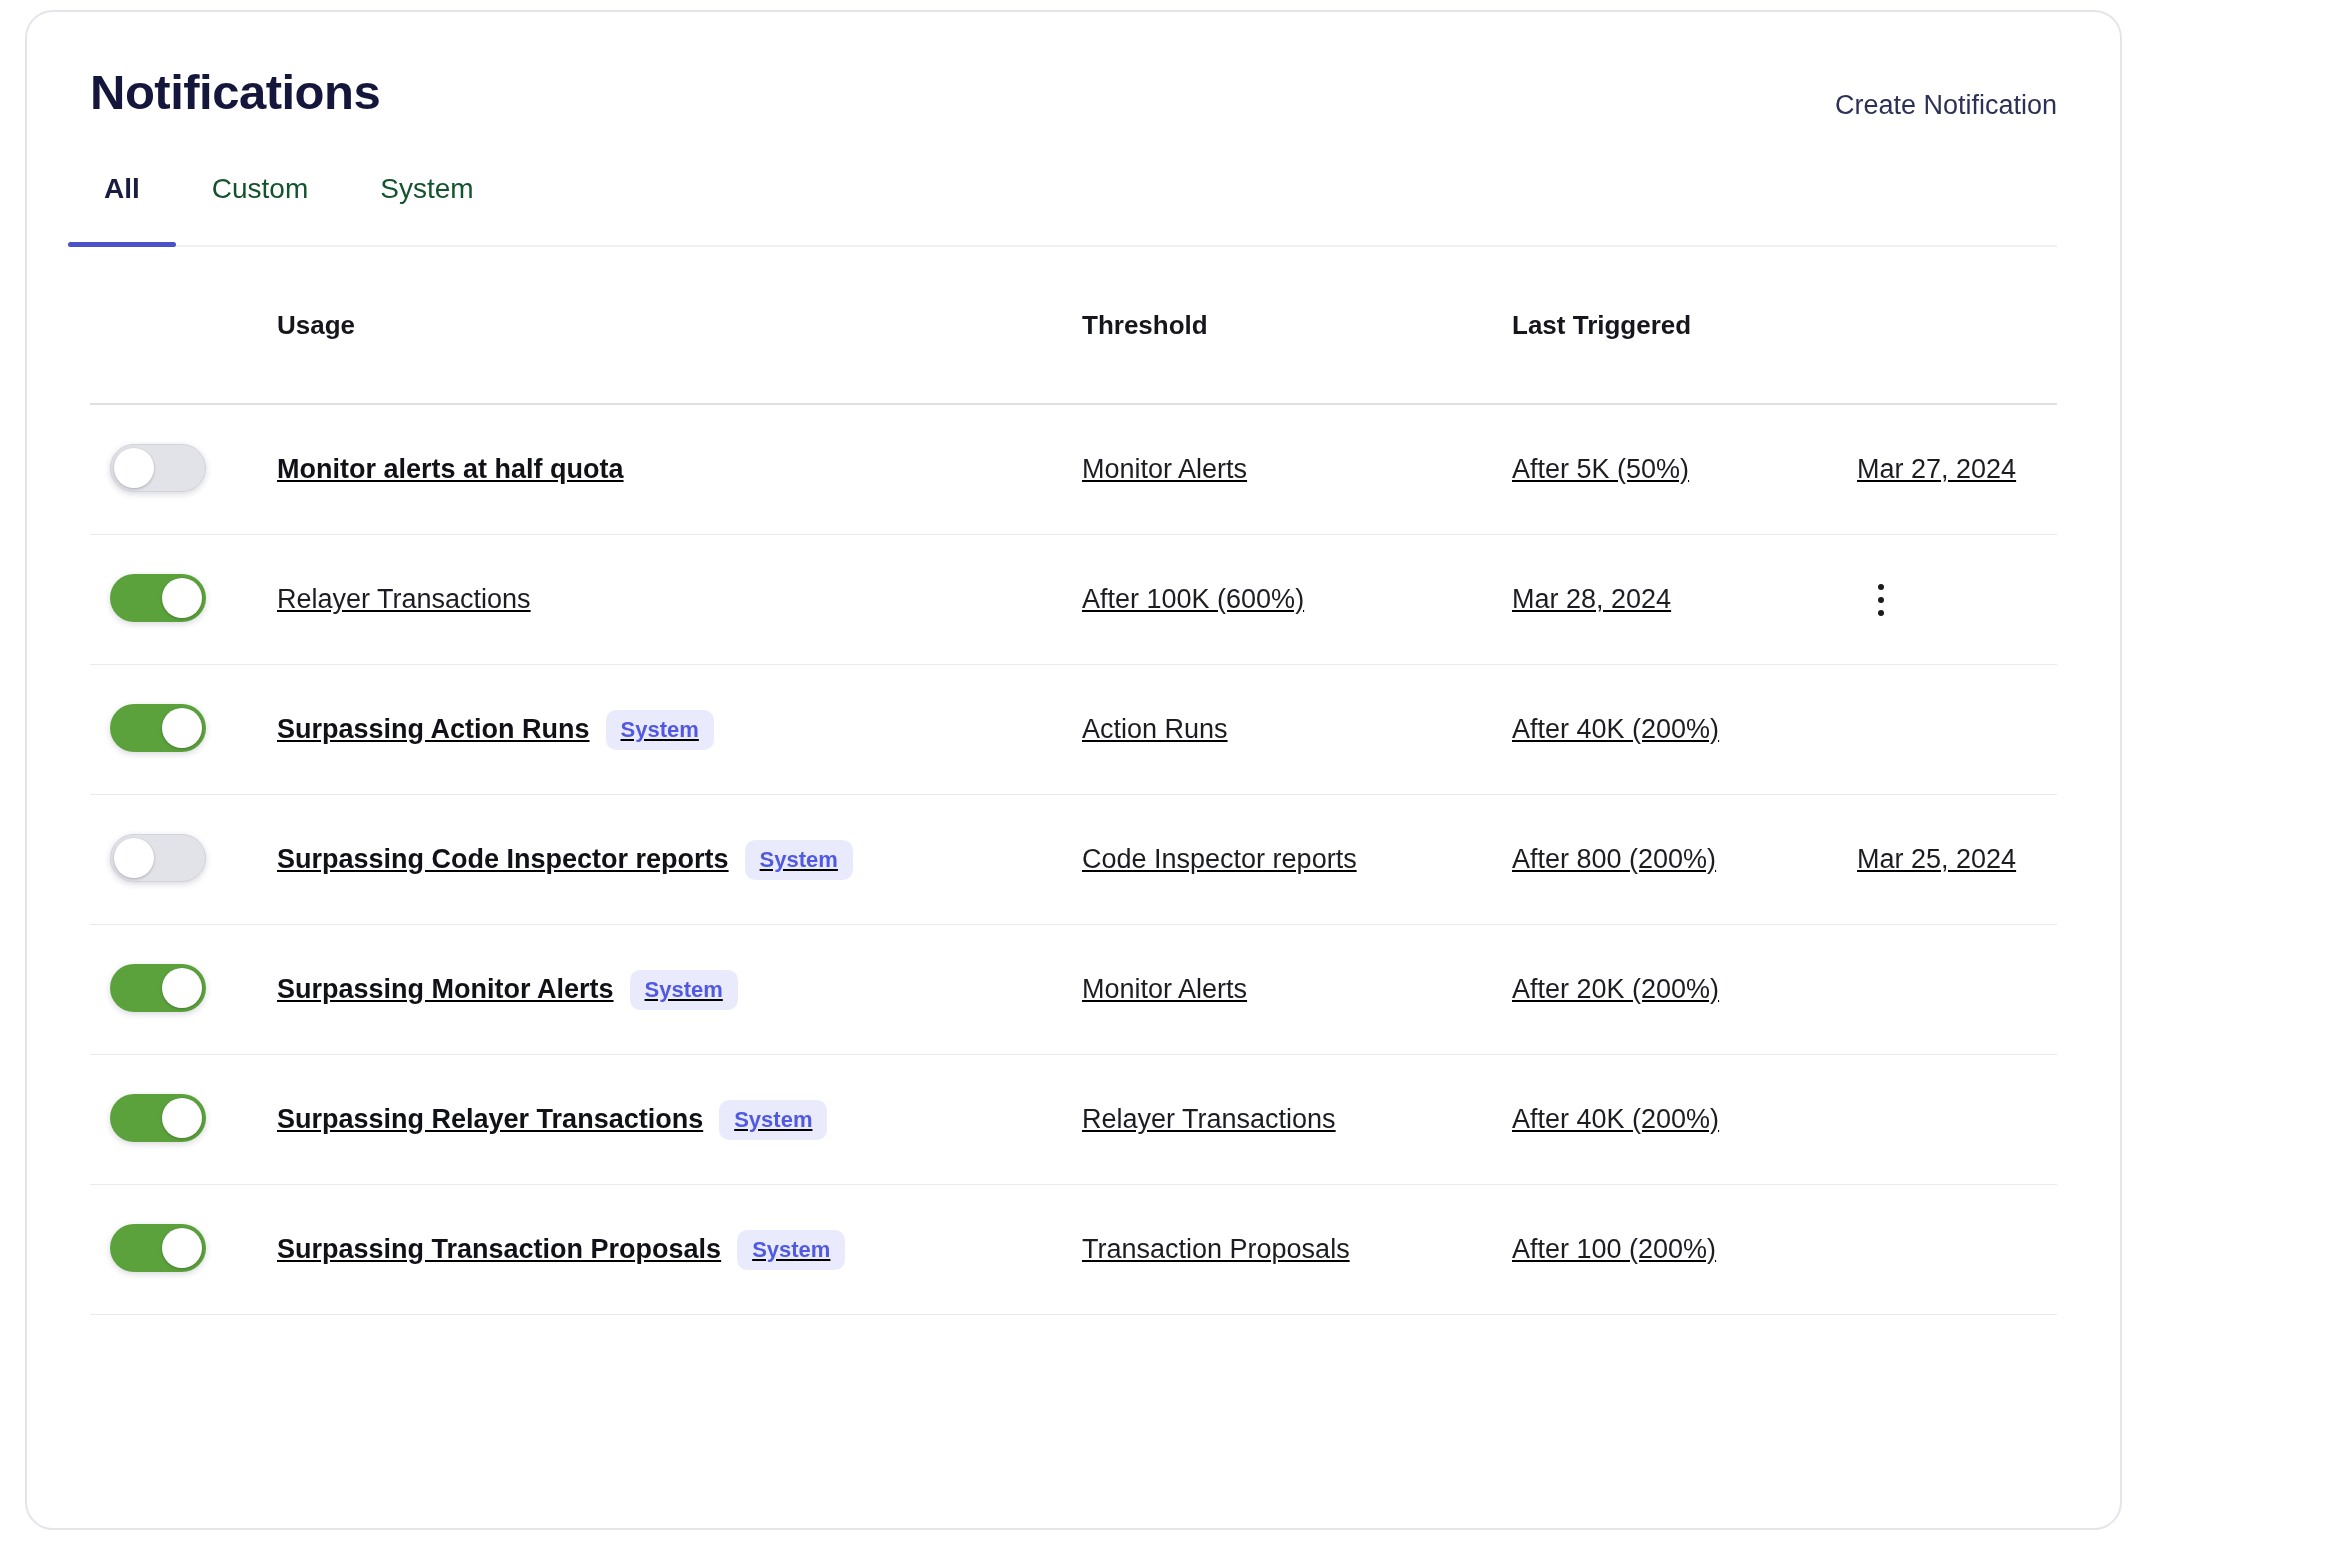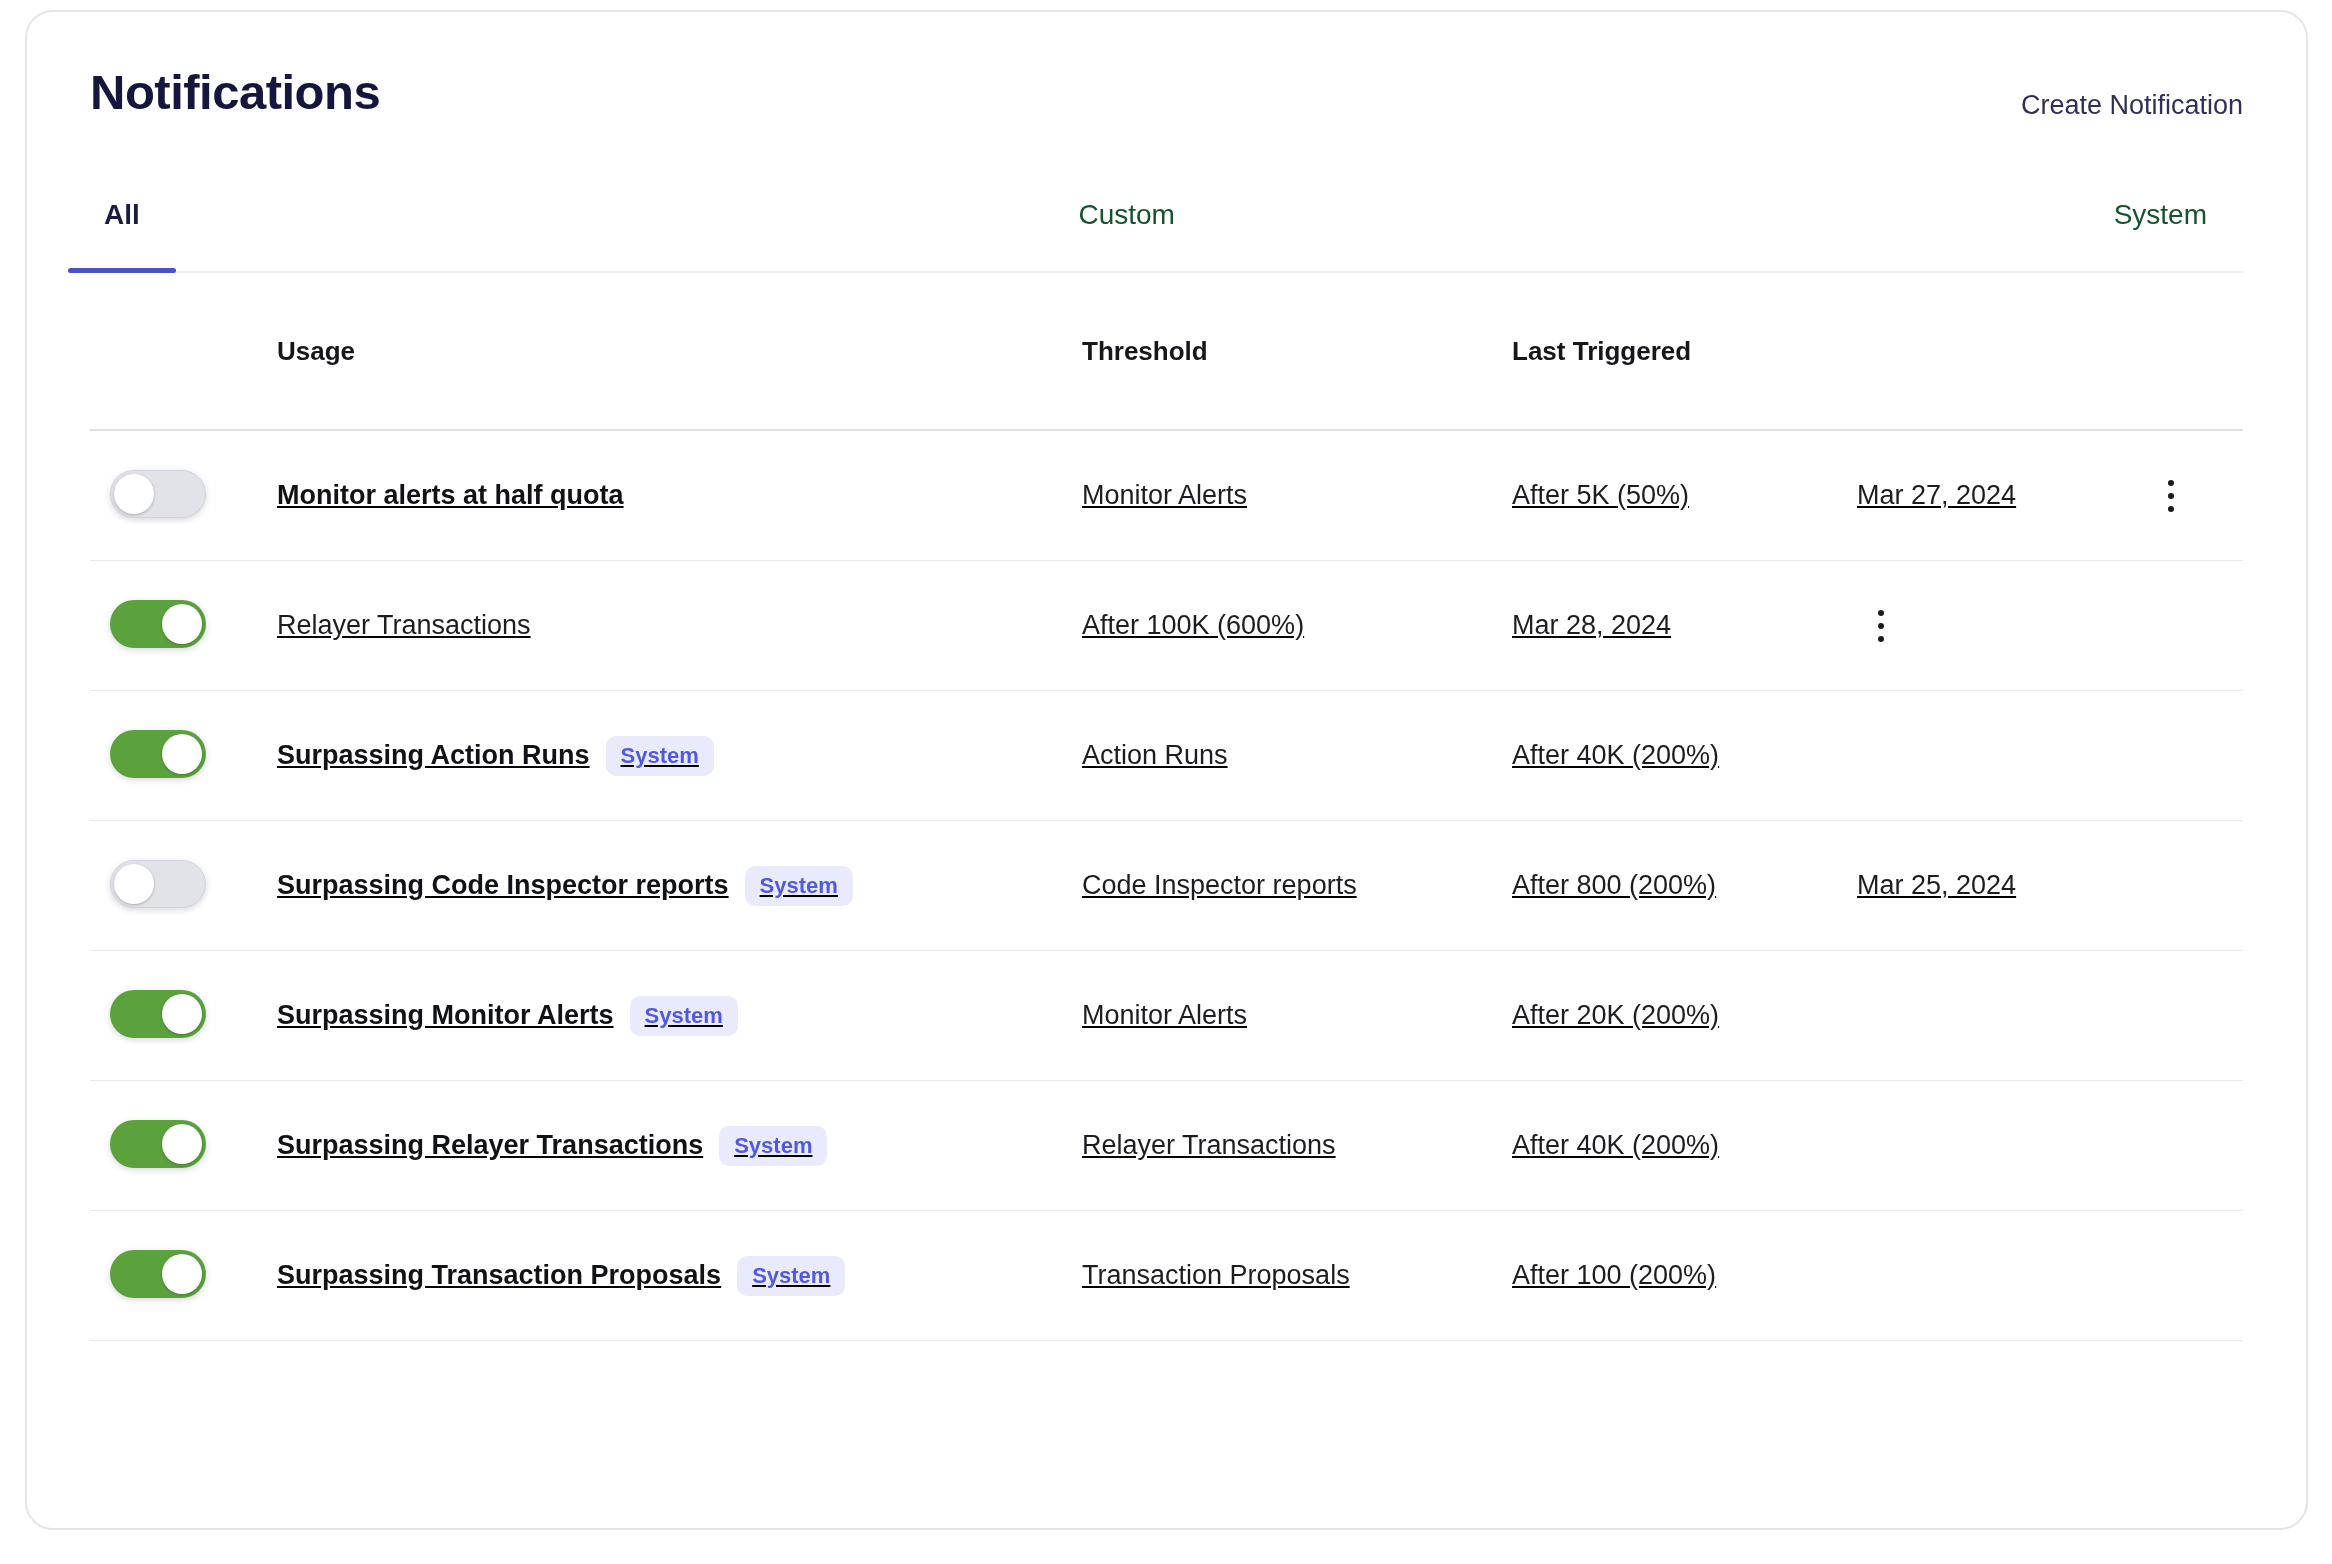--- a/index.html
+++ b/index.html
@@ -12,29 +12,29 @@
     --text-body:#1c1d22;
     --border-card:#e4e5ec;
     --border-row:#e9e9ee;
     --border-header:#dfe0e6;
     --tabbar-border:#eef0f4;
   }
   *{box-sizing:border-box;margin:0;padding:0;}
   html,body{width:2332px;height:1564px;background:#ffffff;
     font-family:"Liberation Sans","DejaVu Sans",sans-serif;}
   .card{
-    position:absolute;left:25px;top:10px;width:2283px;height:1520px;
+    position:absolute;left:25px;top:10px;width:2097px;height:1520px;
     background:#ffffff;border:2px solid var(--border-card);border-radius:28px;
     padding:42px 63px 0 63px;overflow:hidden;
   }
   .card-header{display:flex;justify-content:space-between;align-items:center;margin-top:8px;}
   .page-title{font-size:49px;font-weight:800;color:var(--title-color);letter-spacing:-0.5px;}
   .create-link{font-size:27px;font-weight:500;color:#2e3156;cursor:pointer;background:none;border:none;
     font-family:inherit;margin-top:28px;}
-  .tabs{display:flex;border-bottom:2px solid var(--tabbar-border);margin-top:78px;margin-left:-22px;justify-content:space-between;}
+  .tabs{display:flex;border-bottom:2px solid var(--tabbar-border);margin-top:52px;margin-left:-22px;}
   .tab{font-size:28px;color:#14532d;padding:0 36px 40px 36px;position:relative;cursor:pointer;
     background:none;border:none;font-family:inherit;}
   .tab.active{font-weight:700;color:#191b3f;}
   .tab.active::after{content:"";position:absolute;left:0;right:0;bottom:-2px;height:5px;
     background:var(--accent);border-radius:3px;}
   .grid-row{display:grid;grid-template-columns:187px 805px 430px 345px 290px 1fr;align-items:center;}
   .thead{height:158px;border-bottom:2px solid var(--border-header);}
   .th{font-size:26px;font-weight:700;color:var(--text-dark);}
   .row{height:130px;border-bottom:1px solid var(--border-row);text-decoration:underline;}
   .cell{font-size:27px;color:var(--text-body);white-space:nowrap;overflow:hidden;}

